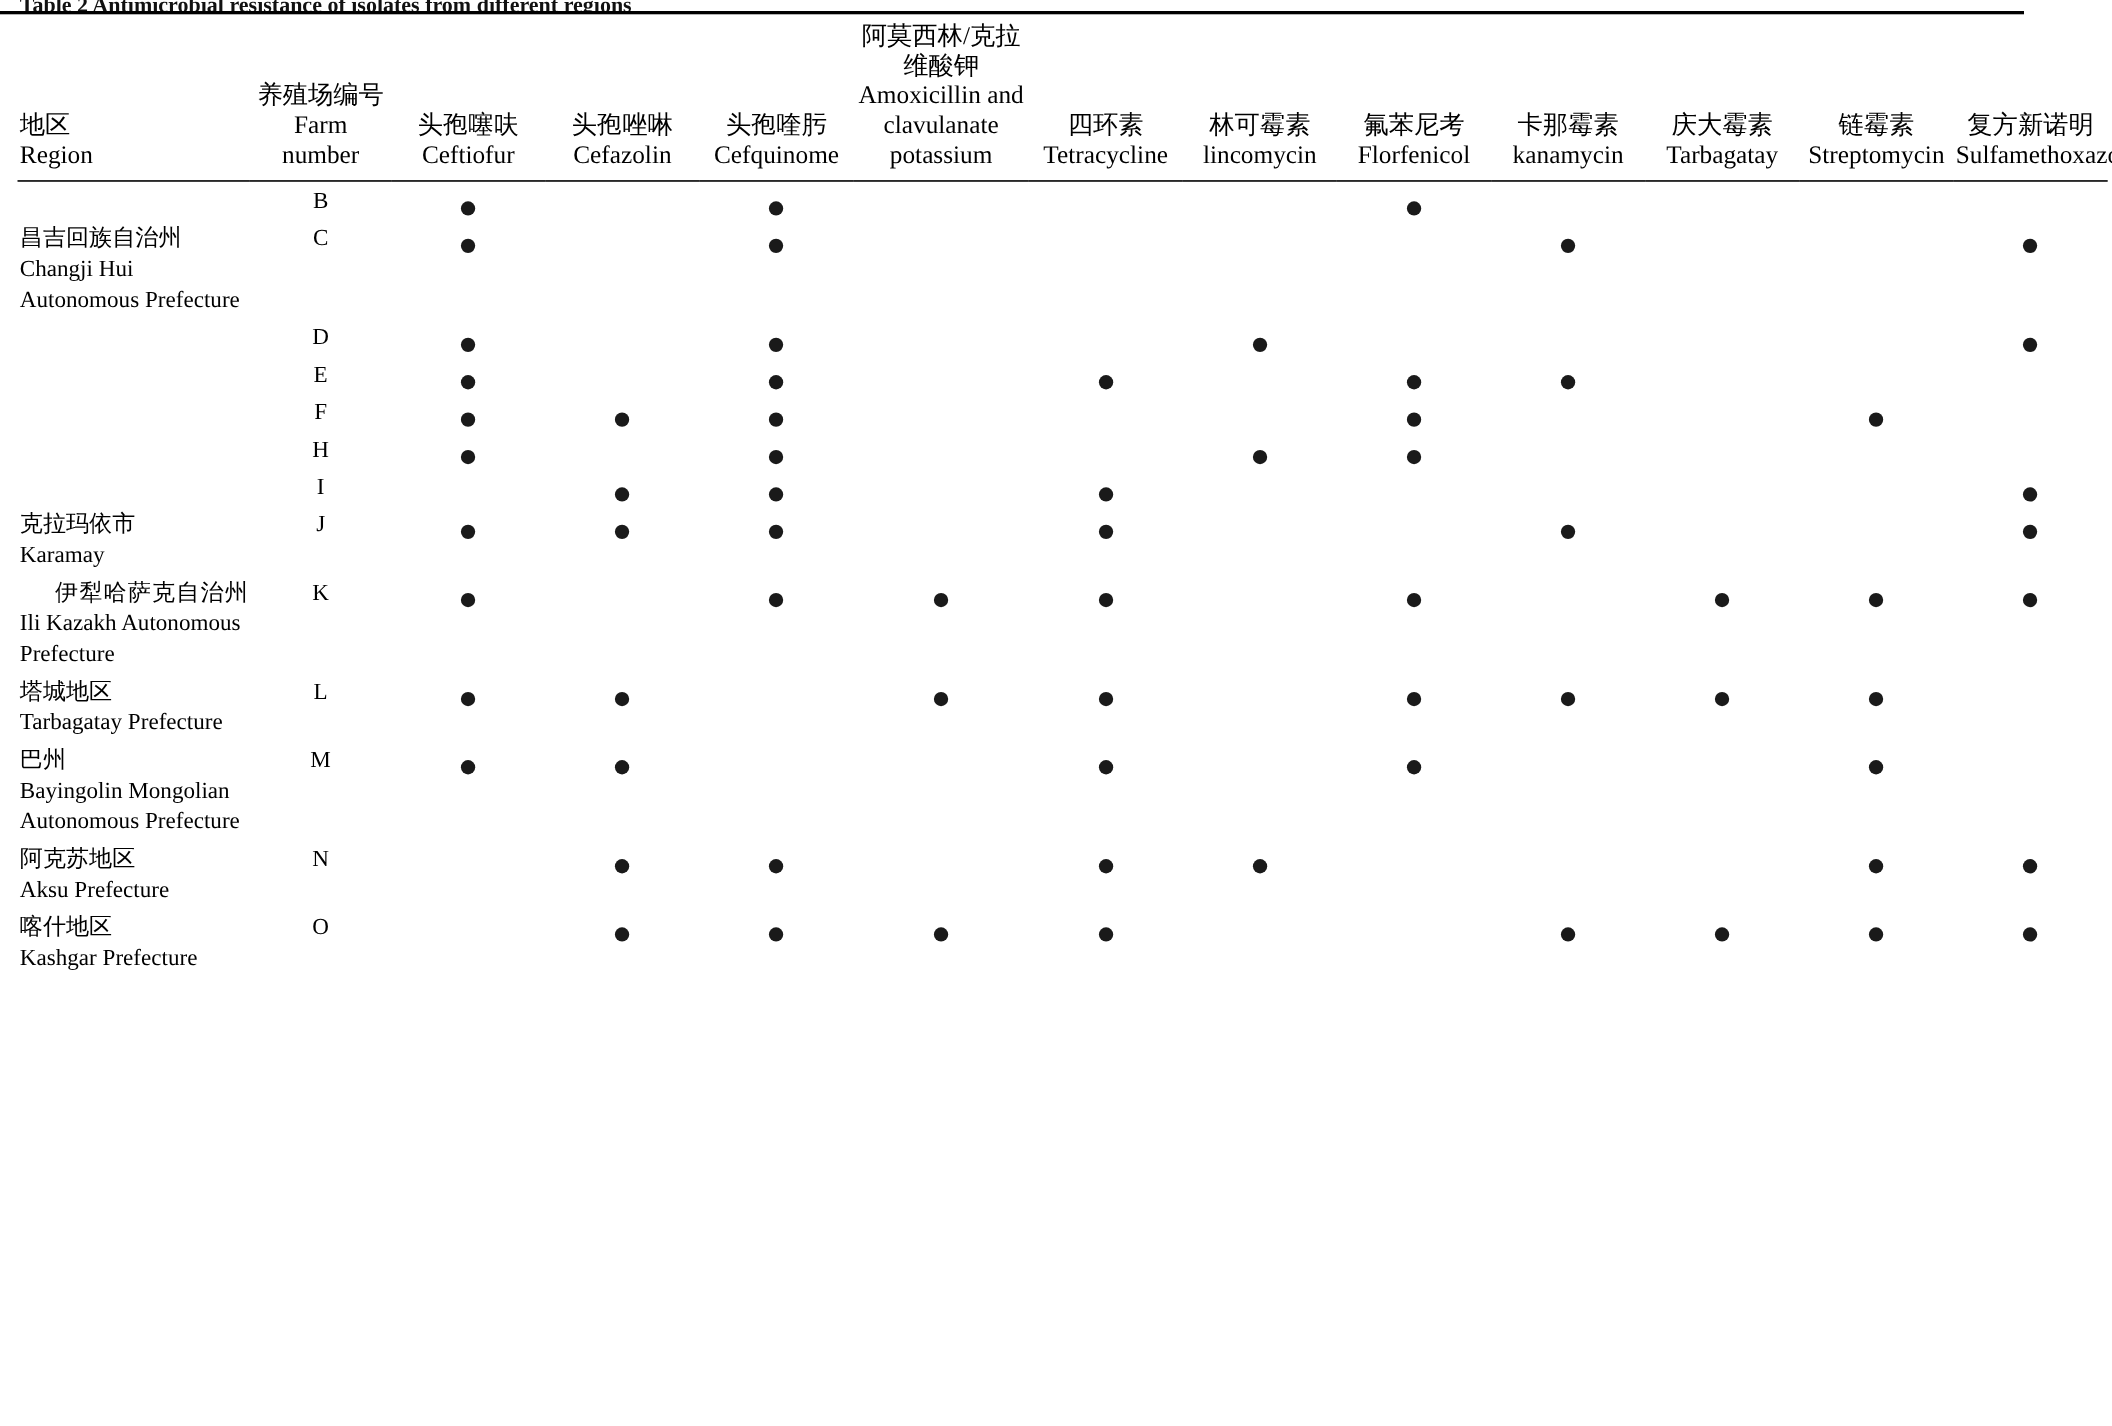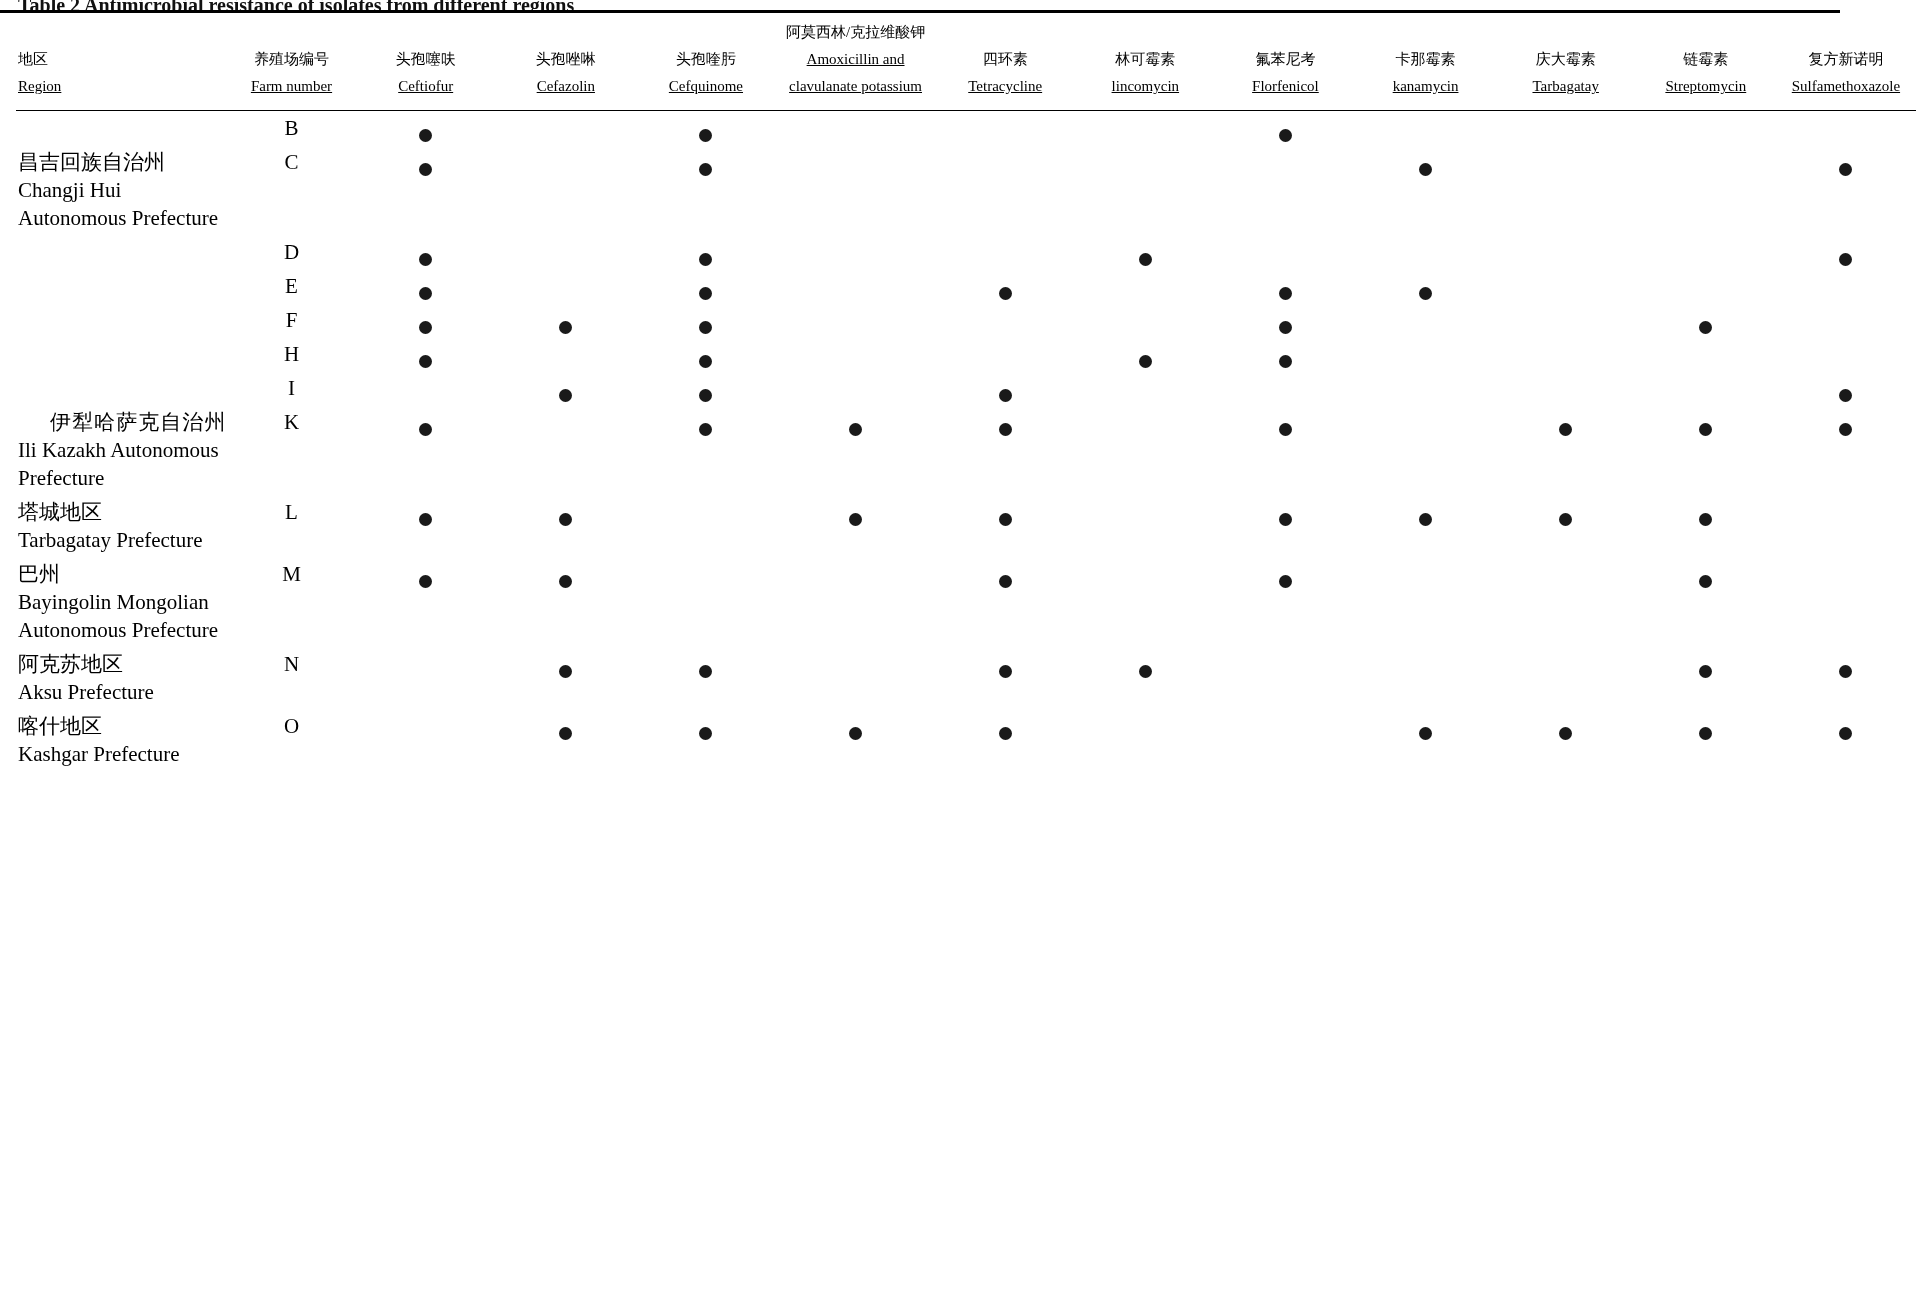--- a/index.html
+++ b/index.html
@@ -38,34 +38,34 @@
     table-layout: fixed;
   }
   table.matrix col.c-region { width: 178px; }
   table.matrix col.c-farm { width: 108px; }
   table.matrix col.c-drug { width: 118px; }
   table.matrix col.c-amox { width: 134px; }
 
   thead th {
     vertical-align: bottom;
     font-weight: normal;
-    font-size: 15px;
+    font-size: 23px;
     line-height: 27px;
     padding: 6px 2px 10px 2px;
     border-bottom: 1.6px solid #000;
   }
   thead th.region-head {
     text-align: left;
     padding-left: 2px;
   }
   thead th.col-head {
     text-align: center;
   }
   .cn { display: block; }
-  .en { display: block; text-decoration: underline; }
+  .en { display: block; }
 
   tbody td {
     font-size: 21px;
     line-height: 28px;
     vertical-align: top;
     padding: 3px 2px;
   }
   tbody td.region-cell {
     text-align: left;
     padding-left: 2px;
@@ -281,20 +281,38 @@
           <td class="dot-cell"><span class="dot"></span></td>
           <td class="dot-cell"></td>
           <td class="dot-cell"></td>
           <td class="dot-cell"></td>
           <td class="dot-cell"></td>
           <td class="dot-cell"></td>
           <td class="dot-cell"><span class="dot"></span></td>
         </tr>
         <tr>
           <td class="region-cell">
+            <span class="cn-region">克拉玛依市</span>
+            <span class="en-region">Karamay</span>
+          </td>
+          <td class="farm-cell">J</td>
+          <td class="dot-cell"><span class="dot"></span></td>
+          <td class="dot-cell"><span class="dot"></span></td>
+          <td class="dot-cell"><span class="dot"></span></td>
+          <td class="dot-cell"></td>
+          <td class="dot-cell"><span class="dot"></span></td>
+          <td class="dot-cell"></td>
+          <td class="dot-cell"></td>
+          <td class="dot-cell"><span class="dot"></span></td>
+          <td class="dot-cell"></td>
+          <td class="dot-cell"></td>
+          <td class="dot-cell"><span class="dot"></span></td>
+        </tr>
+        <tr>
+          <td class="region-cell">
             <span class="cn-region region-justify">伊犁哈萨克自治州</span>
             <span class="en-region">Ili Kazakh Autonomous Prefecture</span>
           </td>
           <td class="farm-cell">K</td>
           <td class="dot-cell"><span class="dot"></span></td>
           <td class="dot-cell"></td>
           <td class="dot-cell"><span class="dot"></span></td>
           <td class="dot-cell"><span class="dot"></span></td>
           <td class="dot-cell"><span class="dot"></span></td>
           <td class="dot-cell"></td>

